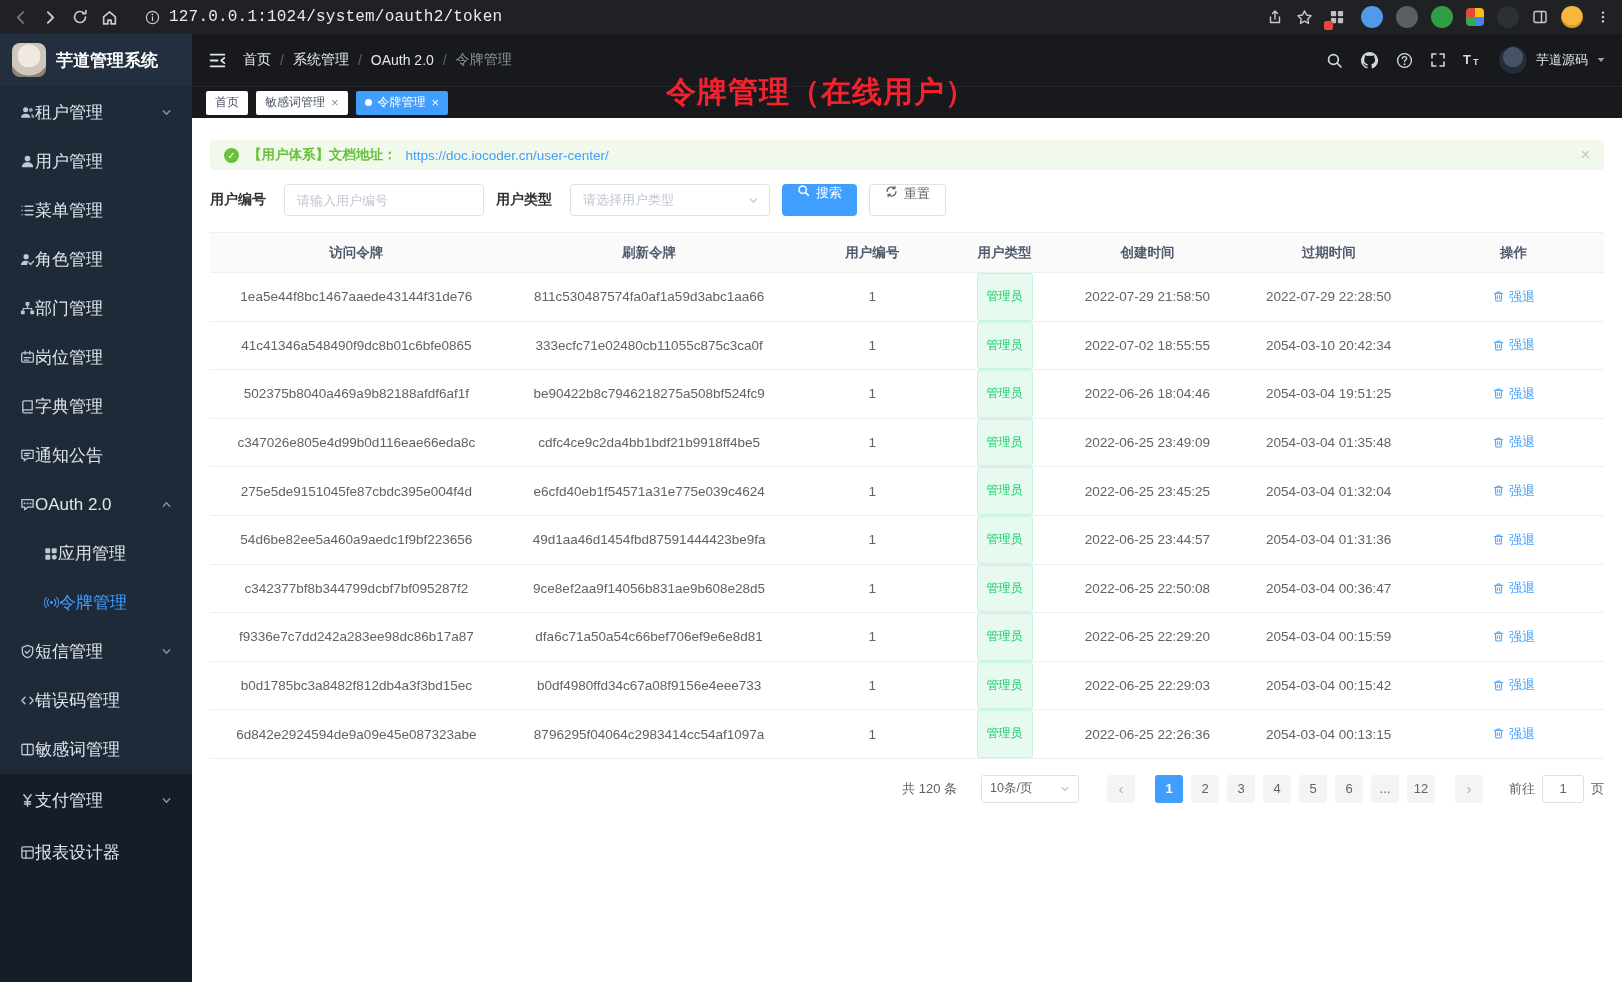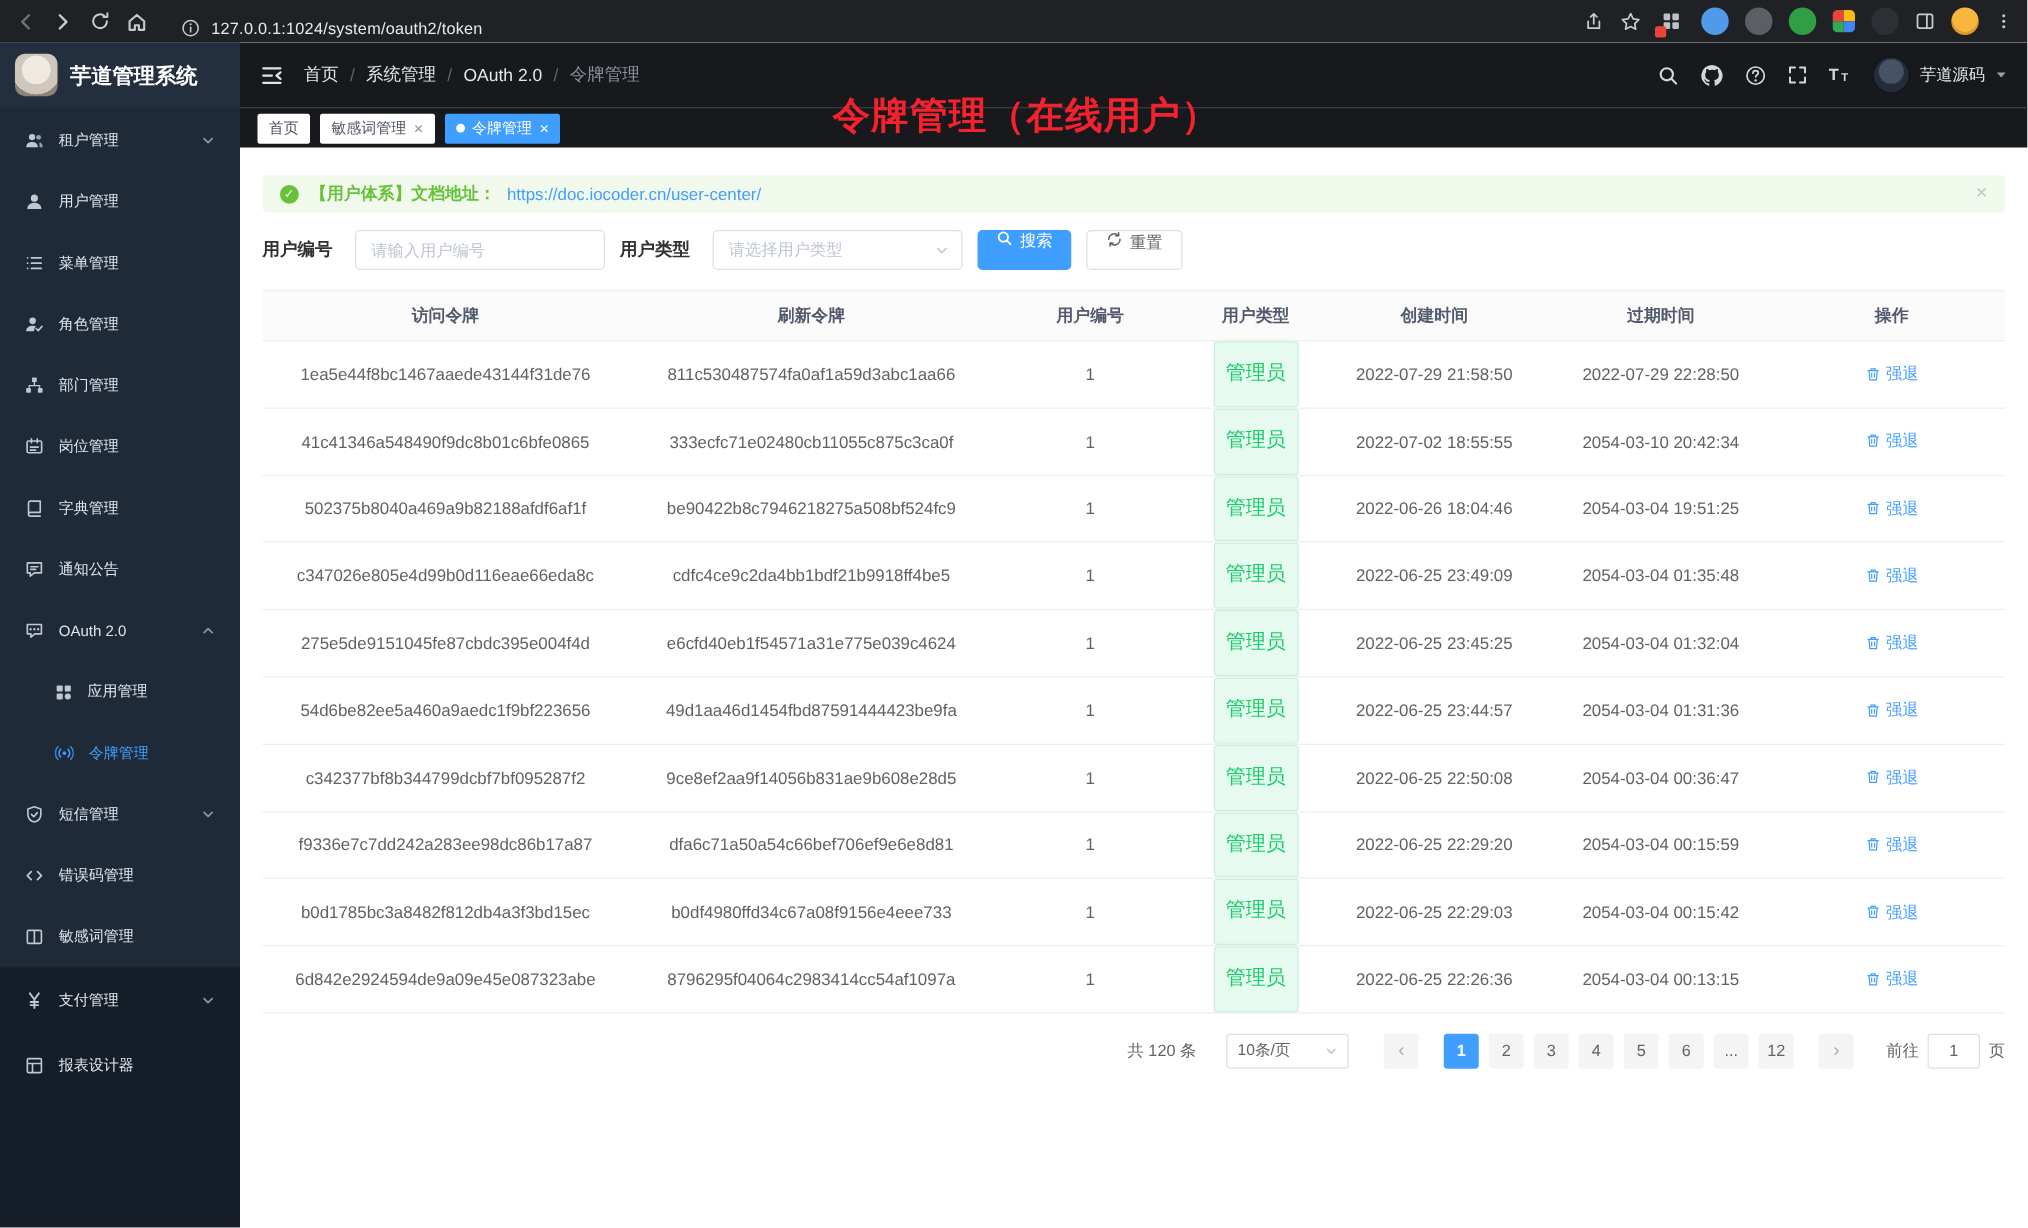--- a/index.html
+++ b/index.html
@@ -4,38 +4,38 @@
 <style>
   * { box-sizing: border-box; margin: 0; padding: 0; }
   html, body { width: 1622px; height: 982px; }
   body { font-family: "Liberation Sans", "DejaVu Sans", sans-serif; background: #fff; overflow: hidden; }
   svg { display: block; }
 
   
   .browser-bar { height: 34px; background: #202124; display: flex; align-items: center; padding: 0 12px; gap: 13px; }
   .bicon { color: #c7cbd1; display: flex; align-items: center; cursor: pointer; }
   .bicon.dim { color: #6f7378; }
-  .urlbox { flex: 1; display: flex; align-items: flex-end; gap: 9px; height: 26px; margin: 0 4px; padding: 0 10px; border-radius: 13px; color: #dfe1e5; font-size: 13px; cursor: text; }
+  .urlbox { flex: 1; display: flex; align-items: center; gap: 9px; height: 26px; margin: 0 4px; padding: 0 10px; border-radius: 13px; color: #dfe1e5; font-size: 16px; cursor: text; font-family: Liberation Mono, monospace; }
   .url-text { color: #e8eaed; letter-spacing: .2px; }
   .ext { width: 22px; height: 22px; border-radius: 50%; position: relative; display: flex; align-items: center; justify-content: center; color: #bdc1c6; cursor: pointer; }
   .ext .badge { position: absolute; left: -2px; bottom: -2px; width: 9px; height: 9px; background: #e8453c; border-radius: 2px; }
   .ext.c-blue { background: #4f9bea; } .ext.c-dark { background: #5a5f66; } .ext.c-green { background: #2f9e44; } .ext.c-black { background: #2c2f33; }
   .quad { display: grid; grid-template: 1fr 1fr / 1fr 1fr; width: 18px; height: 18px; border-radius: 4px; overflow: hidden; cursor: pointer; }
   .quad i { display: block; } .quad i:nth-child(1){background:#e8453c}.quad i:nth-child(2){background:#f9bc15}.quad i:nth-child(3){background:#34a853}.quad i:nth-child(4){background:#4285f4}
   .b-avatar { width: 22px; height: 22px; border-radius: 50%; background: radial-gradient(circle at 50% 42%, #f6b73c 0 60%, #e09a2a 61% 100%); cursor: pointer; }
 
   
   .app { display: flex; height: 948px; }
   .sidebar { width: 192px; background: #1f2a38; display: flex; flex-direction: column; flex-shrink: 0; }
   .logo { height: 52px; display: flex; align-items: center; gap: 10px; padding: 0 12px; background: #232f3f; cursor: pointer; }
   .logo-img { width: 34px; height: 34px; border-radius: 8px; flex: none;
     background: radial-gradient(circle at 50% 38%, #efe9e1 0 42%, #cfc7bc 43% 72%, #8d8478 73% 100%); }
   .logo-title { color: #fff; font-size: 17px; font-weight: 700; white-space: nowrap; }
   .menu { flex: none; padding-top: 2px; display: flex; flex-direction: column; }
-  .mi { height: 49px; flex: none; display: flex; align-items: center; gap: 12px; padding: 0 20px; color: #e0e5eb; font-size: 12px; cursor: pointer; white-space: nowrap; text-align: center; }
+  .mi { height: 49px; flex: none; display: flex; align-items: center; padding: 0 20px; color: #e0e5eb; font-size: 17px; cursor: pointer; white-space: nowrap; text-align: center; }
   .mi-ico { color: #bfc7d1; display: flex; flex: none; }
   .mi.child { padding-left: 44px; }
   .mi.active, .mi.active .mi-ico { color: #409eff; }
   .mi.dark { background: #151d28; height: 52px; }
   .mi-caret { margin-left: auto; color: #8d97a3; display: flex; }
   .dark-fill { flex: 1; background: #151d28; }
 
   .main { flex: 1; display: flex; flex-direction: column; position: relative; background: #fff; min-width: 0; }
 
   
@@ -78,21 +78,21 @@
   .f-input::placeholder { color: #bfc6d0; }
   .f-select { width: 200px; height: 32px; border: 1px solid #dcdfe6; border-radius: 4px; padding: 0 10px 0 12px; display: flex; align-items: center; justify-content: space-between; color: #bfc6d0; font-size: 13px; cursor: pointer; }
   .f-select .caret { color: #c0c4cc; display: flex; }
   .btn { height: 32px; border: none; border-radius: 4px; display: inline-flex; align-items: flex-start; gap: 6px; padding: 0 15px; font-size: 13px; cursor: pointer; font-family: inherit; }
   .btn.primary { background: #409eff; color: #fff; }
   .btn.plain { background: #fff; border: 1px solid #dcdfe6; color: #606266; }
 
   table { width: 100%; border-collapse: collapse; table-layout: fixed; }
   thead th { height: 40px; background: #fafafa; color: #515a6e; font-size: 13.5px; font-weight: 700; text-align: center; border-top: 1px solid #ebeef5; border-bottom: 1px solid #ebeef5; }
   tbody td { height: 48px; color: #606266; font-size: 13.5px; text-align: center; border-bottom: 1px solid #ebeef5; overflow: hidden; white-space: nowrap; text-overflow: ellipsis; }
-  .tag { display: inline-block; padding: 15px 9px; font-size: 16px; border-radius: 3px; background: #e7faf0; color: #13ce66; border: 1px solid #c7f1db; line-height: 1.3; }
+  .tag { display: inline-block; padding: 15px 9px; font-size: 12px; border-radius: 3px; background: #e7faf0; color: #13ce66; border: 1px solid #c7f1db; line-height: 1.3; }
   .act { color: #409eff; display: inline-flex; align-items: center; gap: 4px; font-size: 13px; cursor: pointer; }
   .act-ico { display: flex; }
 
   .pagination { display: flex; align-items: center; justify-content: flex-end; gap: 20px; margin-top: 16px; color: #606266; font-size: 13px; }
   .total { margin-right: 4px; }
   .size-select { width: 98px; height: 28px; border: 1px solid #dcdfe6; border-radius: 3px; display: flex; align-items: center; justify-content: space-between; padding: 0 8px; font-size: 12.5px; color: #606266; cursor: pointer; margin-right: 8px; }
   .size-select .caret { color: #c0c4cc; display: flex; }
   .pg-pages { display: inline-flex; gap: 8px; }
   .pg-btn { min-width: 28px; height: 28px; border: none; border-radius: 3px; background: #f4f4f5; color: #606266; font-size: 13px; display: inline-flex; align-items: center; justify-content: center; cursor: pointer; font-family: inherit; padding: 0 4px; }
   .pg-btn.active { background: #409eff; color: #fff; font-weight: 700; }

